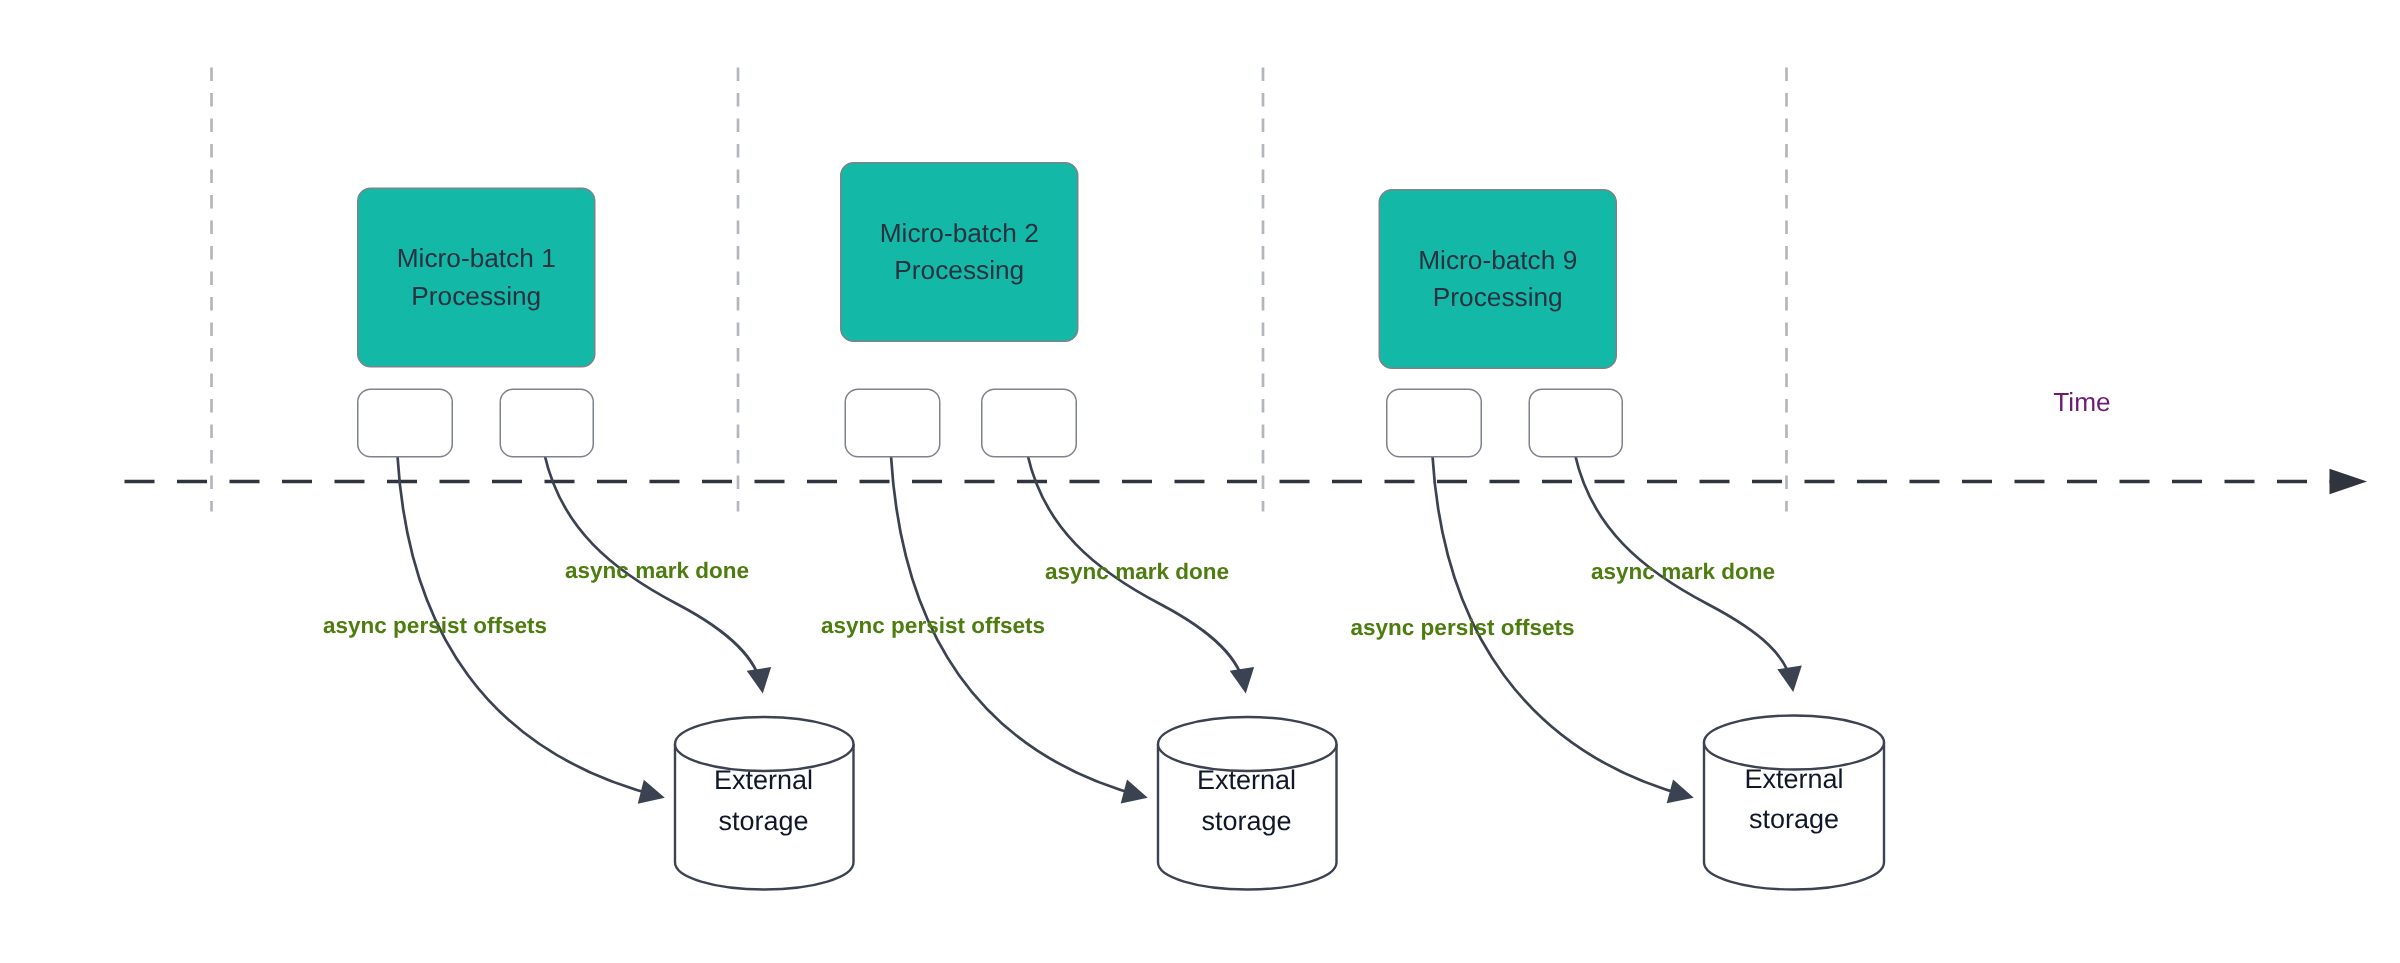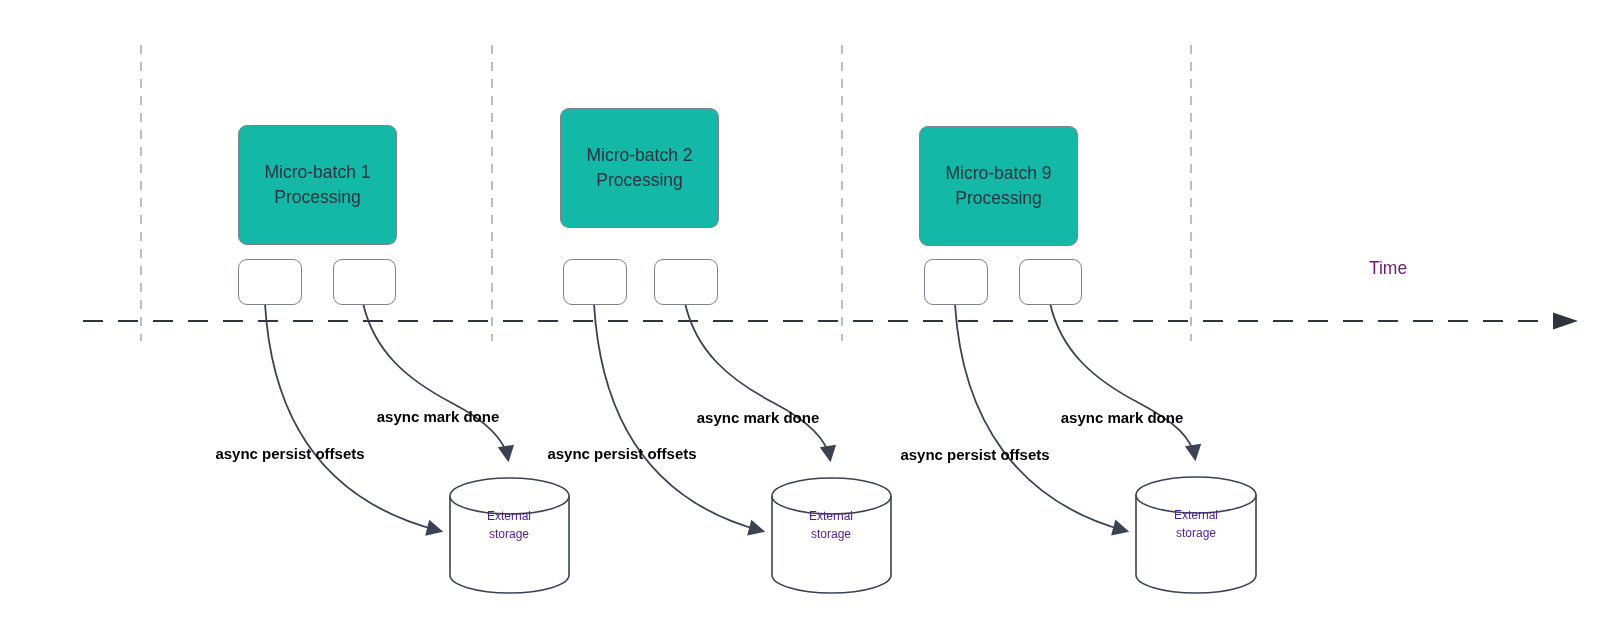--- a/index.html
+++ b/index.html
@@ -34,32 +34,31 @@
     width: 62px;
     height: 44px;
     border: 1.4px solid #7d828c;
     border-radius: 9px;
     background: #ffffff;
   }
   .arrow-label {
     position: absolute;
     font-size: 15px;
     font-weight: bold;
-    color: #000000;
+    color: #4d7c0f;
     text-align: center;
     white-space: nowrap;
     transform: translateX(-50%);
-    margin-top: 36px;
   }
   .storage-label {
     position: absolute;
     width: 120px;
     text-align: center;
-    color: #4c1d95;
-    font-size: 12px;
+    color: #0f172a;
+    font-size: 18px;
     line-height: 1.5;
     transform: translateX(-50%);
   }
   .time-label {
     position: absolute;
     color: #701a75;
     font-size: 17.5px;
     text-align: center;
     transform: translateX(-50%);
   }

